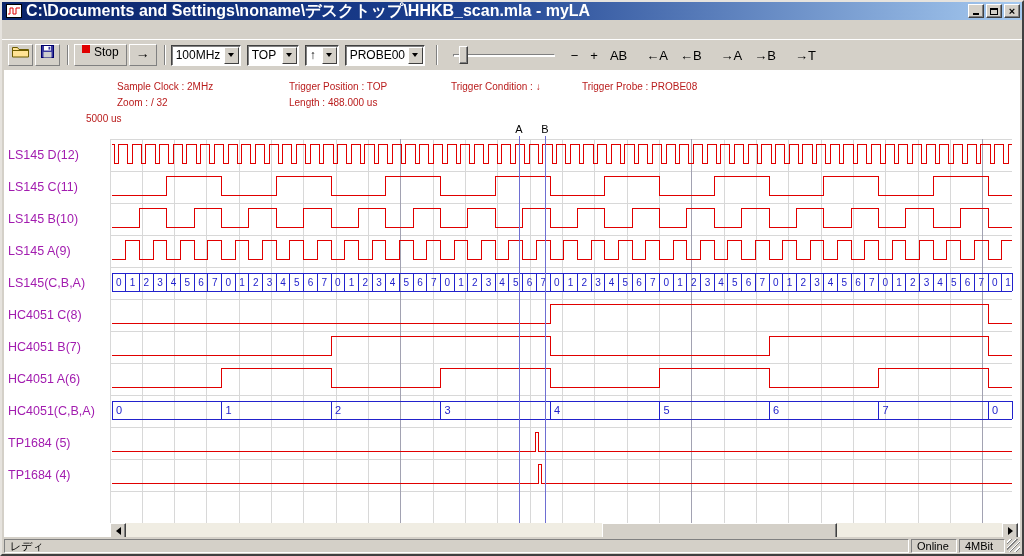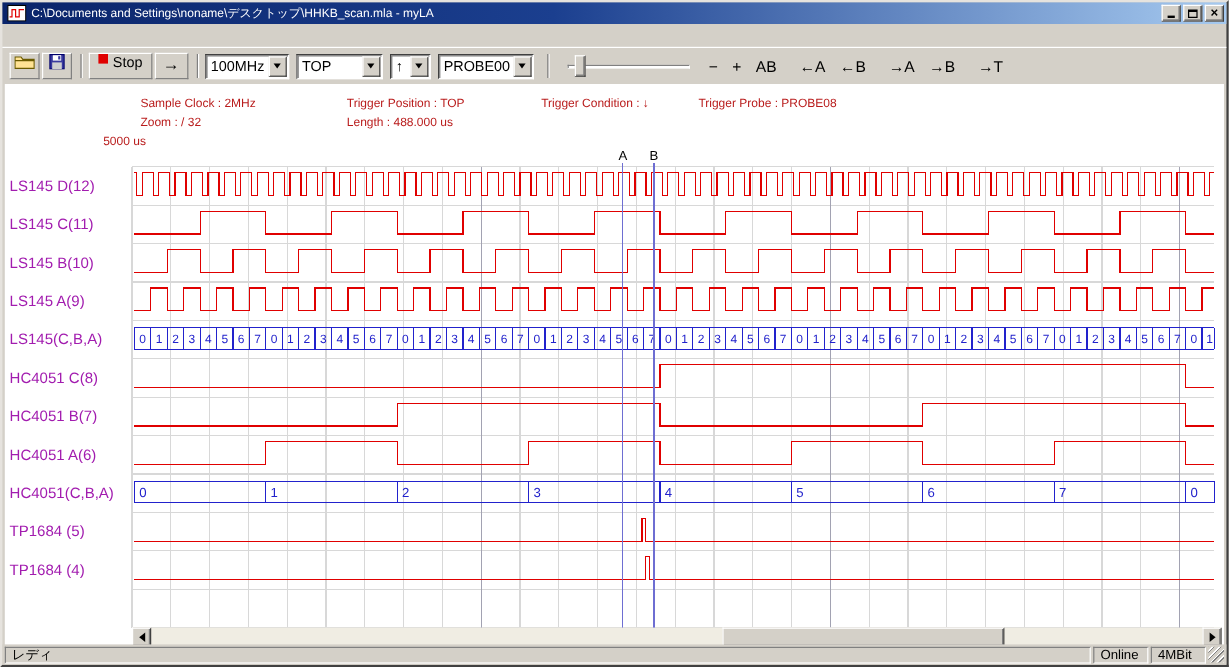--- a/index.html
+++ b/index.html
@@ -1,21 +1,21 @@
 <!DOCTYPE html>
 <html><head>
 <meta charset="utf-8">
 <style>
   *{margin:0;padding:0;box-sizing:border-box}
   html,body{width:1024px;height:556px;overflow:hidden;font-family:"Liberation Sans",sans-serif}
   .win{position:relative;width:1024px;height:556px;background:#d4d0c8;border:2px solid;border-color:#e6e3de #404040 #404040 #e6e3de}
   
   .titlebar{position:absolute;top:0;left:0;right:0;height:18px;background:linear-gradient(90deg,#0a246a 0%,#1b3f8f 45%,#a6caf0 100%);display:flex;align-items:center;padding:0 2px;z-index:10}
   .ticon{display:inline-flex;margin-left:2px}
-  .ttext{flex:1;color:#fff;font-size:10px;font-weight:normal;margin-left:4px;white-space:nowrap;overflow:hidden}
+  .ttext{flex:1;color:#fff;font-size:16px;font-weight:bold;margin-left:4px;white-space:nowrap;overflow:hidden}
   .tbtn{width:16px;height:14px;background:#d4d0c8;border:1px solid;border-color:#fff #404040 #404040 #fff;box-shadow:inset -1px -1px 0 #808080;display:inline-flex;align-items:center;justify-content:center;margin-left:2px}
   .g-min{width:6px;height:2px;background:#000;align-self:flex-end;margin-bottom:2px}
   .g-max{width:8px;height:7px;border:1px solid #000;border-top-width:2px}
   .g-close{font-size:11px;font-weight:bold;line-height:1}
   
   .menubar{position:absolute;top:18px;left:0;right:0;height:19px;display:flex;align-items:center;font-size:12px;z-index:10;border-bottom:1px solid #c0bcb4}
   .menuitem{padding:0 8px;line-height:18px}
   
   .toolbar{position:absolute;top:37px;left:0;right:0;height:31px;display:flex;align-items:center;padding-left:6px;z-index:10;border-top:1px solid #fff}
   .sep{width:2px;height:20px;margin:0 5px;border-left:1px solid #808080;border-right:1px solid #fff}
@@ -98,21 +98,21 @@
       <span>Stop</span>
     </button>
     <button class="tbtn3d runbtn">→</button>
     <span class="sep"></span>
     <span class="combo" style="width:70px">
       <span class="cval">100MHz</span>
       <span class="cbtn">
           <span class="carrow"></span>
         </span>
     </span>
-    <span class="combo" style="width:72px">
+    <span class="combo" style="width:52px">
       <span class="cval">TOP</span>
       <span class="cbtn">
           <span class="carrow"></span>
         </span>
     </span>
     <span class="combo" style="width:34px">
       <span class="cval">↑</span>
       <span class="cbtn">
           <span class="carrow"></span>
         </span>

